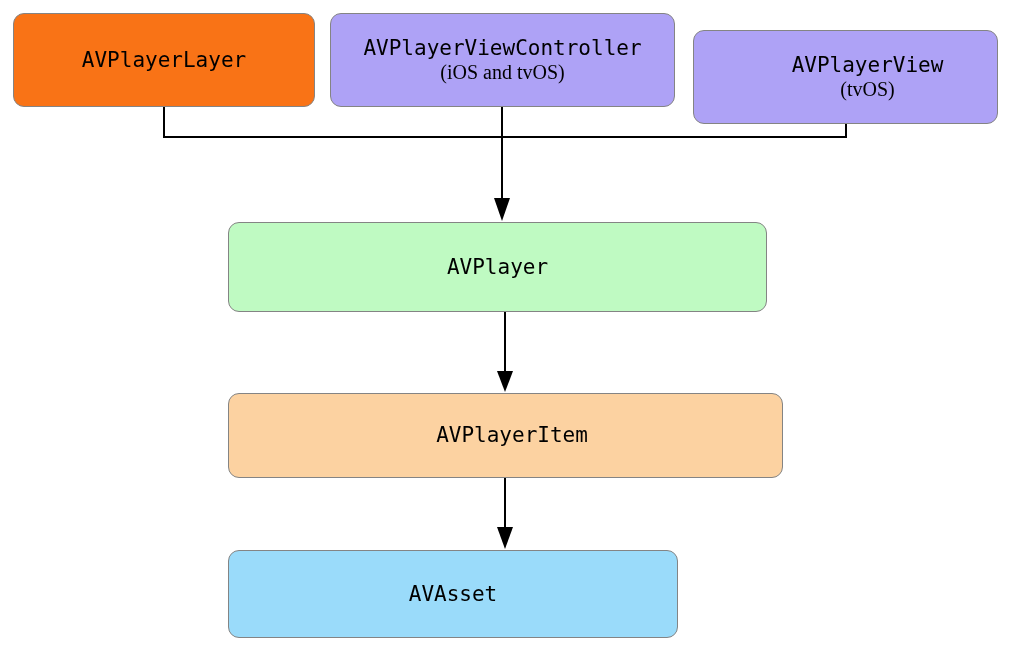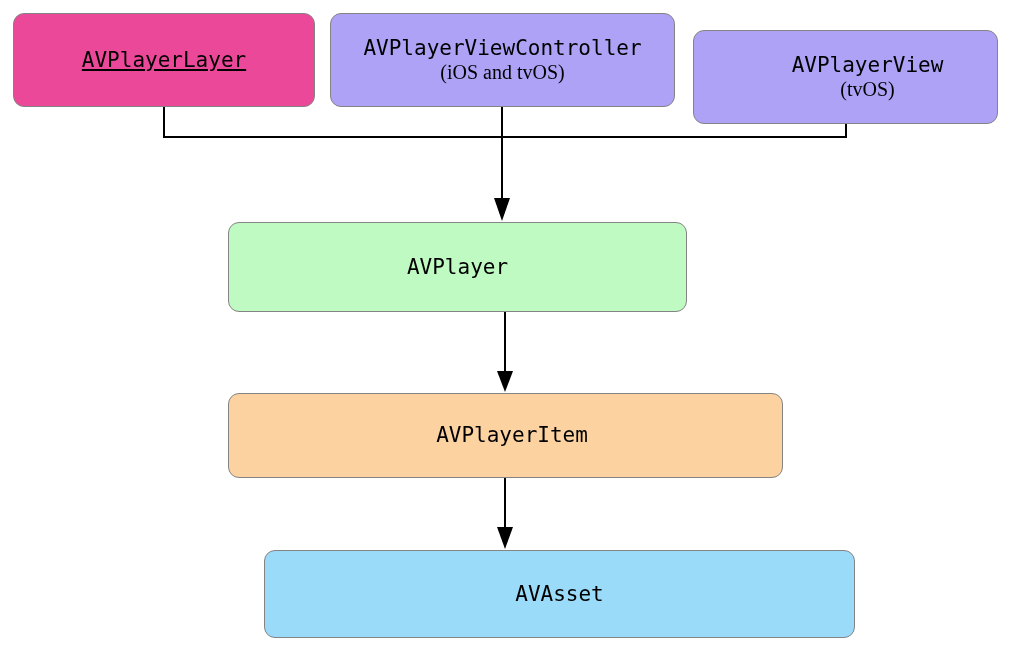--- a/index.html
+++ b/index.html
@@ -45,23 +45,23 @@
     font-size: 20px;
     line-height: 1.2;
     white-space: nowrap;
   }
   .node .sublabel:empty { display: none; }
 
   
   #node-avplayerlayer          { left: 13px;  top: 13px;  width: 302px; height: 94px; }
   #node-avplayerviewcontroller { left: 330px; top: 13px;  width: 345px; height: 94px; }
   #node-avplayerview           { left: 693px; top: 30px;  width: 305px; height: 94px; padding-left: 44px; }
-  #node-avplayer               { left: 228px; top: 222px; width: 459px; height: 90px; }
+  #node-avplayer               { left: 228px; top: 222px; width: 539px; height: 90px; }
   #node-avplayeritem           { left: 228px; top: 393px; width: 555px; height: 85px; }
-  #node-avasset                { left: 228px; top: 550px; width: 591px; height: 88px; margin-left: 36px; }
+  #node-avasset                { left: 228px; top: 550px; width: 450px; height: 88px; }
 </style>
 </head>
 <body>
 
 <div class="canvas">
 
   <svg class="connectors" viewBox="0 0 1011 651" xmlns="http://www.w3.org/2000/svg">
     <g stroke="#000000" stroke-width="2" fill="none">
 
       <path d="M164 106 L164 138"></path>
@@ -74,21 +74,21 @@
 
       <path d="M505 477 L505 529"></path>
     </g>
     <g fill="#000000" stroke="none">
       <polygon points="494,198 510,198 502,221"></polygon>
       <polygon points="497,371 513,371 505,392"></polygon>
       <polygon points="497,527 513,527 505,549"></polygon>
     </g>
   </svg>
 
-  <div class="node" id="node-avplayerlayer" style="background-color: #ec4899; text-decoration: underline;">
+  <div class="node" id="node-avplayerlayer" style="background-color: #f97316;">
     <div class="label">AVPlayerLayer</div>
 
   </div>
 
   <div class="node" id="node-avplayerviewcontroller" style="background-color: rgb(174, 162, 246);">
     <div class="label">AVPlayerViewController</div>
     <div class="sublabel">(iOS and tvOS)</div>
   </div>
 
   <div class="node" id="node-avplayerview" style="background-color: rgb(174, 162, 246);">

